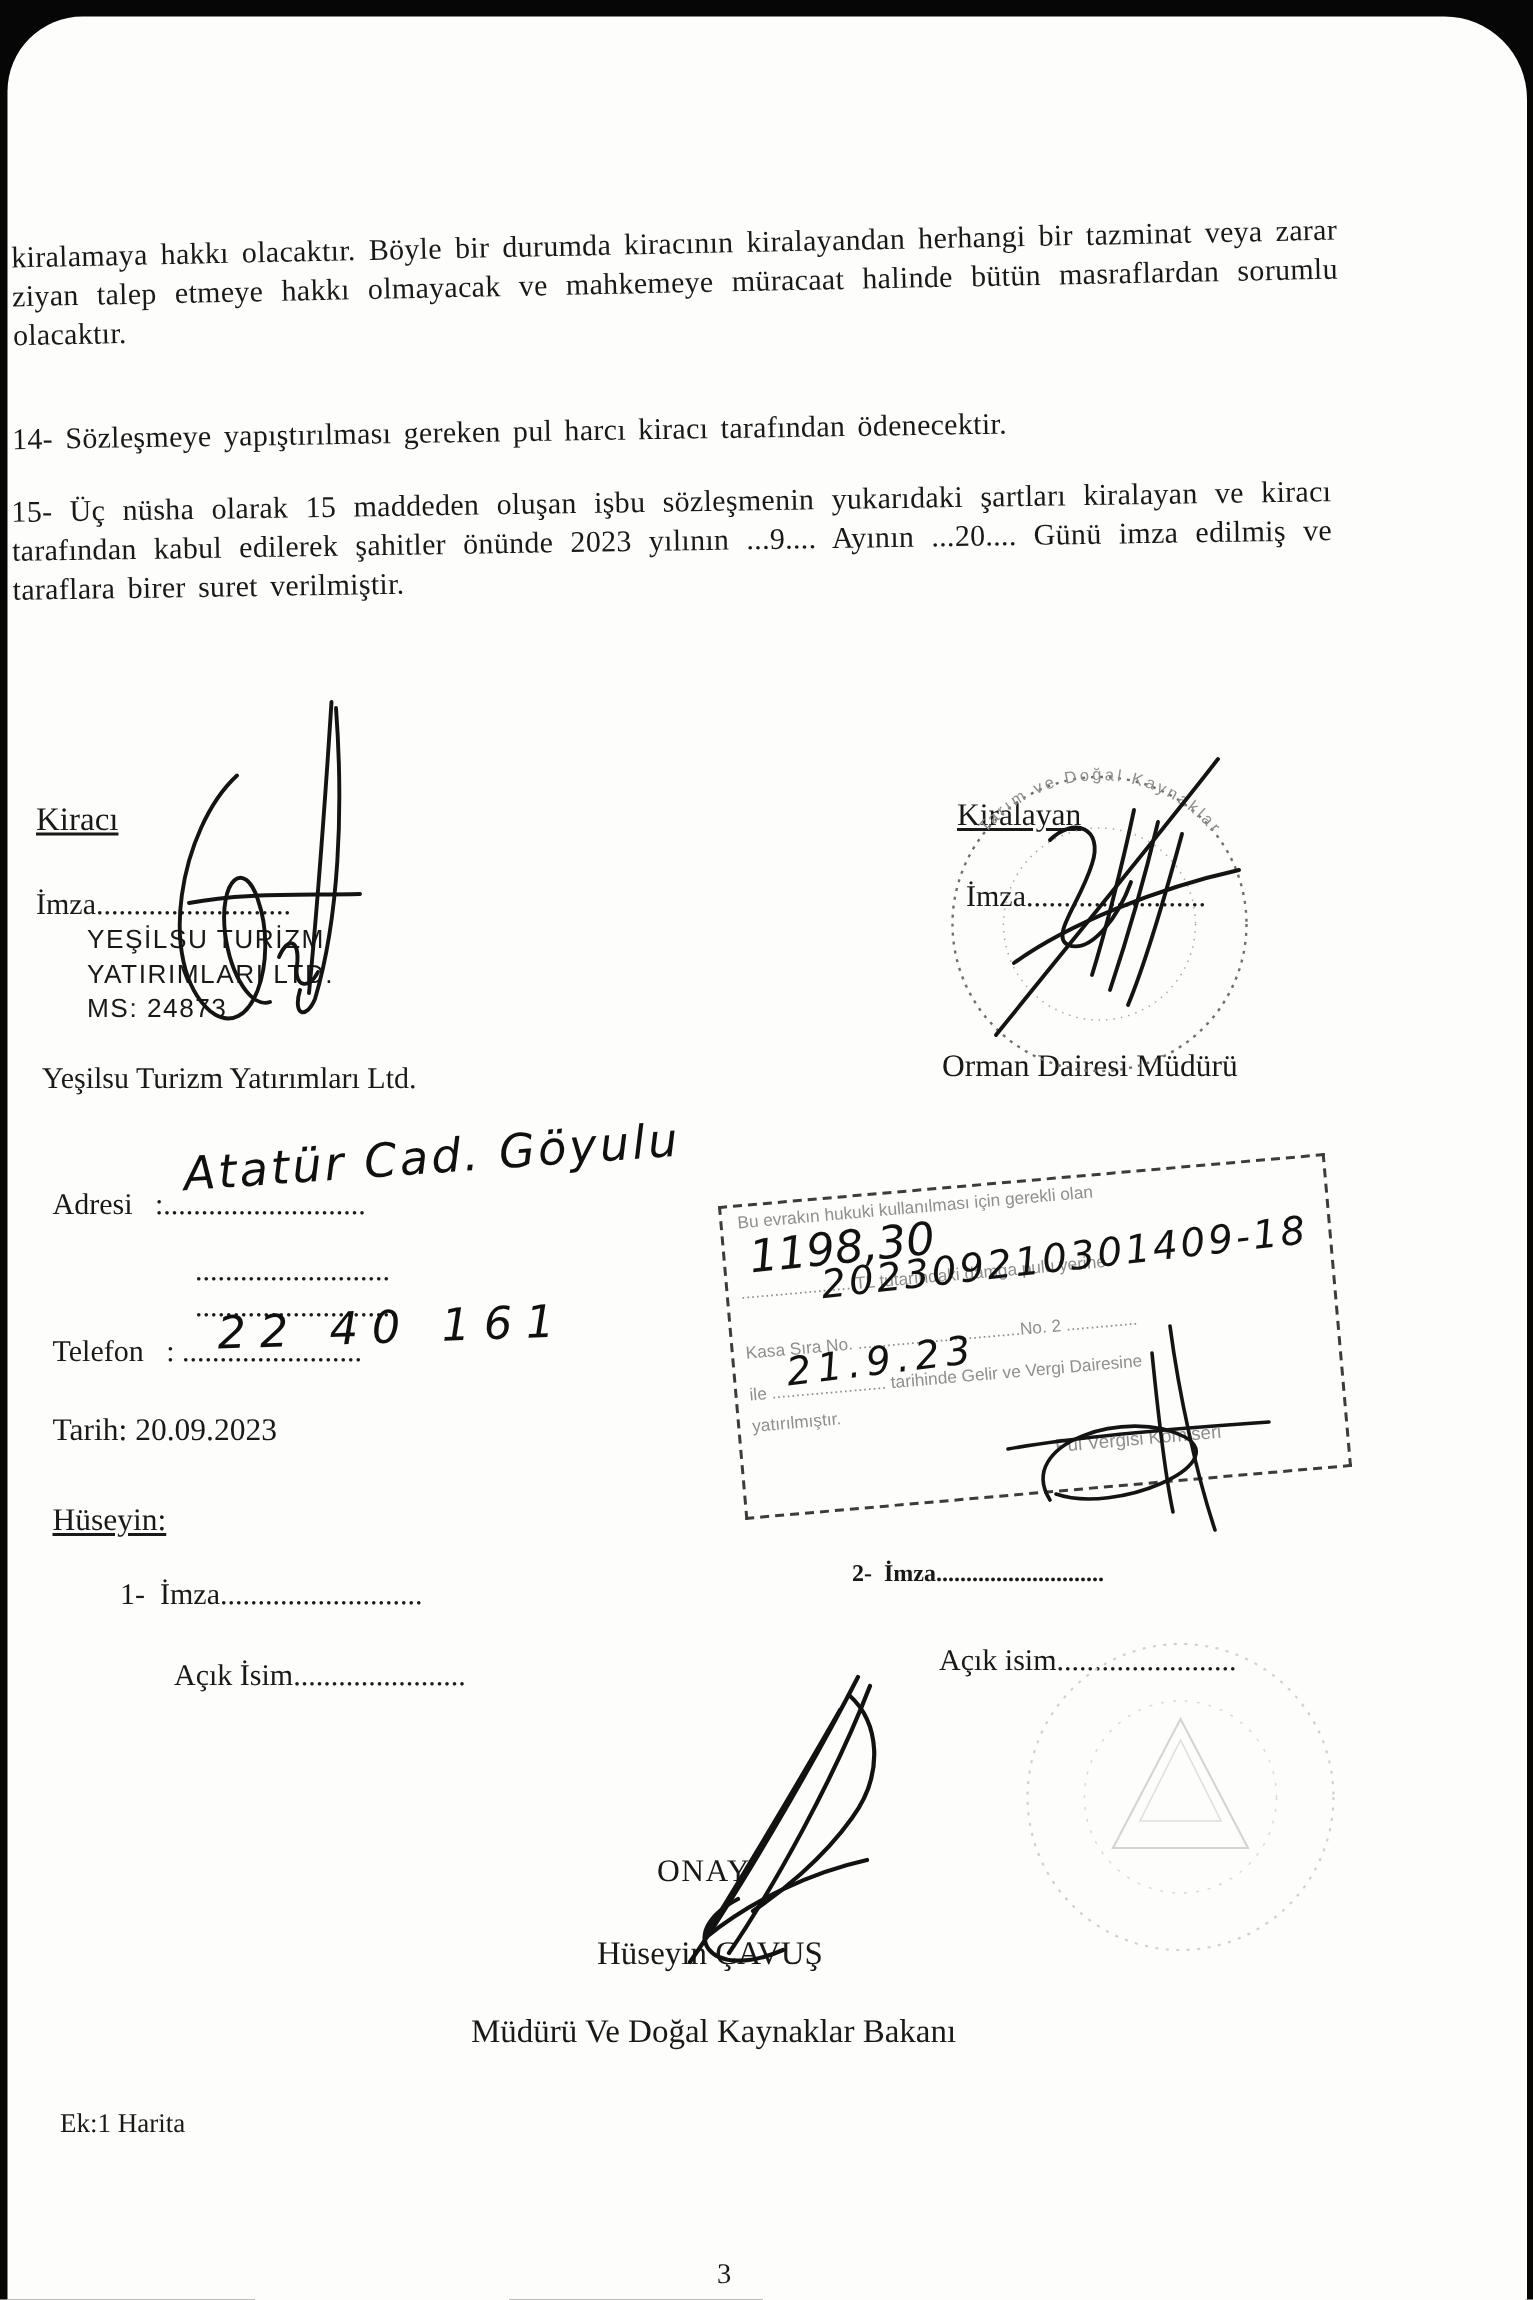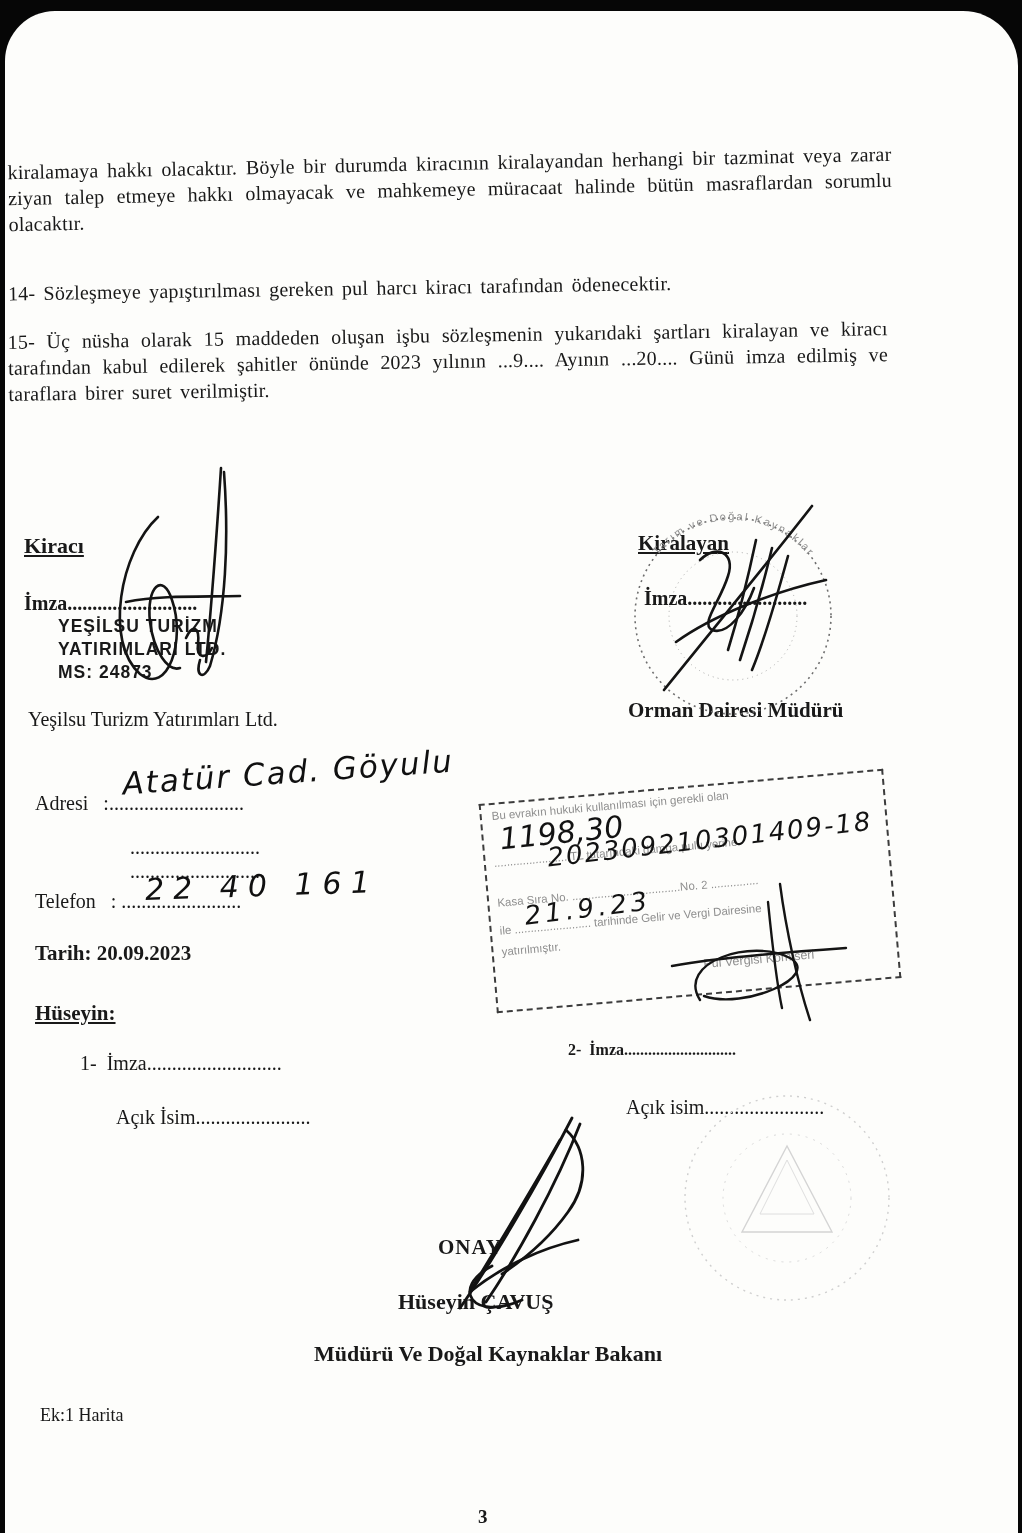--- a/index.html
+++ b/index.html
@@ -6,21 +6,21 @@
   body{
     width:1022px;height:1533px;position:relative;background:#060606;
     font-family:"Liberation Serif", serif;color:#161616;overflow:hidden;
   }
   .page{
     position:absolute;left:5px;top:11px;width:1013px;height:1522px;
     background:#fdfdfb;border-radius:50px 55px 0 0;
   }
   .t{position:absolute;color:#191919;line-height:1.3;}
   .pre{white-space:pre;}
-  .b{font-weight:bold;}
+  .b{font-weight:normal;}
   .u{text-decoration:underline;}
   .just{text-align:justify;}
   .para{font-size:20px;word-spacing:3px;letter-spacing:.2px;}
   .sans{font-family:"Liberation Sans", sans-serif;}
   .hand{
     font-family:"DejaVu Sans", sans-serif;font-style:italic;
     color:#101010;letter-spacing:2px;
   }
   .stampbox{
     position:absolute;left:487px;top:786px;width:402px;height:206px;

